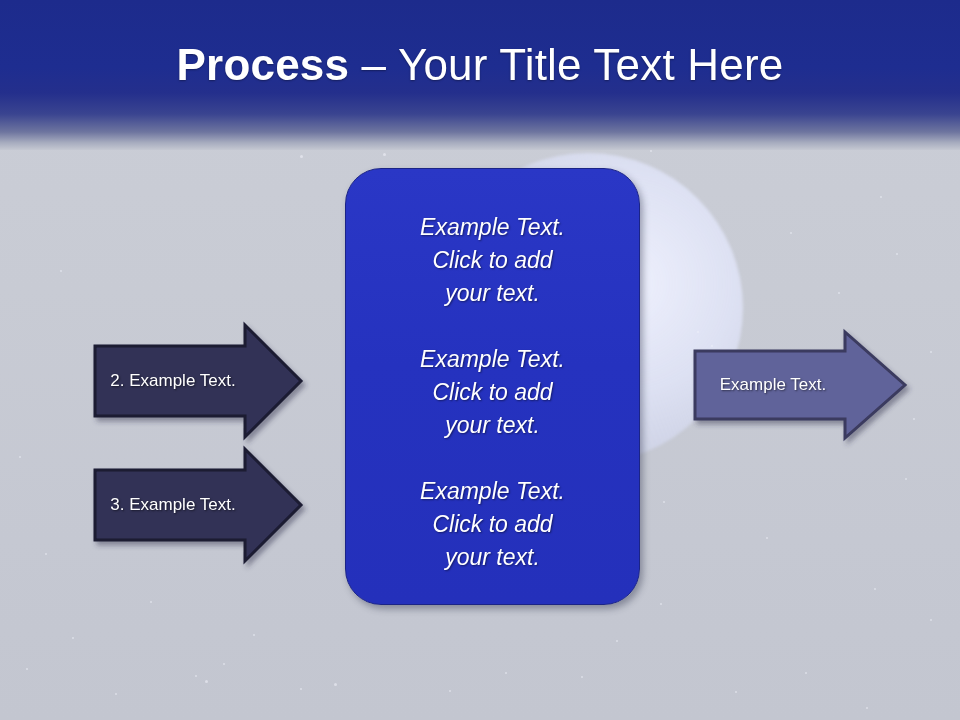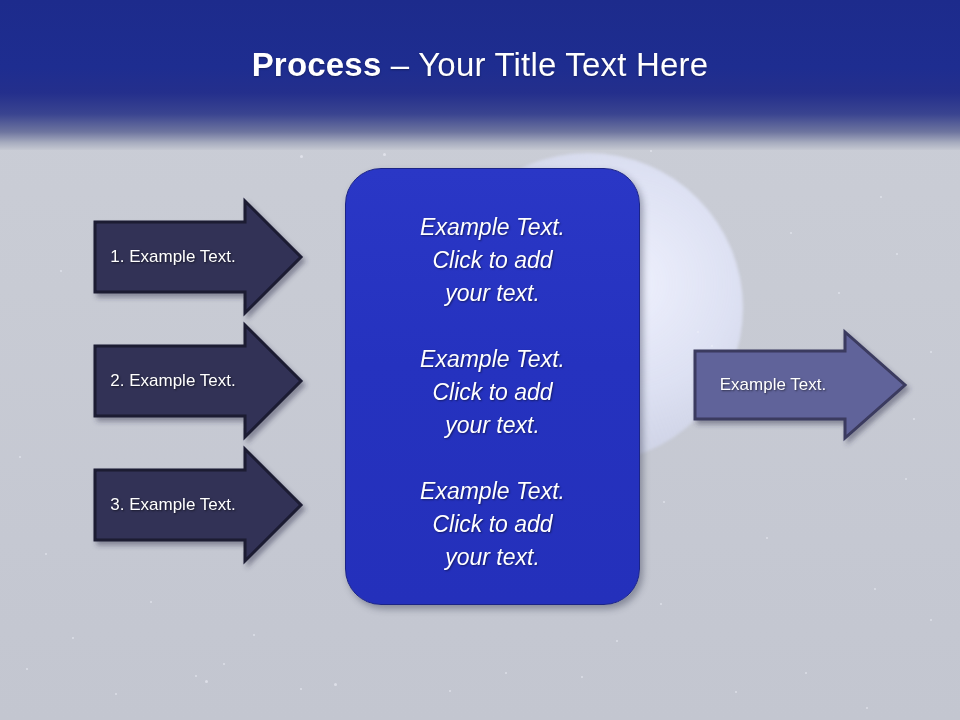--- a/index.html
+++ b/index.html
@@ -75,21 +75,21 @@
   .title-wrap {
     position: absolute;
     left: 0; top: 44px;
     width: 960px;
     text-align: center;
     z-index: 6;
   }
   .title {
     display: inline-block;
     color: #ffffff;
-    font-size: 33px;
+    font-size: 44px;
     line-height: 42px;
     letter-spacing: .2px;
     white-space: nowrap;
     text-shadow: 0 1px 2px rgba(0,0,0,.35);
   }
   .title .strong { font-weight: bold; }
   .title .light  { font-weight: normal; }
 
   
   .arrow {
@@ -191,31 +191,20 @@
       <div class="star" style="left: 913px; top: 418px; width: 2px; height: 2px;"></div>
       <div class="star" style="left: 790px; top: 232px; width: 2px; height: 2px;"></div>
     </div>
 
   <div class="title-wrap">
     <div class="title">
       <span class="strong">Process</span><span class="light"> – Your Title Text Here</span>
     </div>
   </div>
 
-  <div class="arrow" style="left:93px; top:199px;">
-    <svg width="210" height="116" viewBox="0 0 210 116">
-      <defs>
-        <filter id="shA1" x="-30%" y="-30%" width="180%" height="180%">
-          <feDropShadow dx="3" dy="4" stdDeviation="2.6" flood-color="#32364f" flood-opacity="0.45"></feDropShadow>
-        </filter>
-      </defs>
-      <polygon filter="url(#shA1)" points="2,23 152,23 152,2 208,58 152,114 152,93 2,93" fill="#323157" stroke="#1a1a30" stroke-width="3"></polygon>
-    </svg>
-    <div class="lbl" style="left:8px; top:23px; width:144px; height:70px;">1. Example Text.</div>
-  </div>
 
   <div class="arrow" style="left:93px; top:323px;">
     <svg width="210" height="116" viewBox="0 0 210 116">
       <defs>
         <filter id="shA2" x="-30%" y="-30%" width="180%" height="180%">
           <feDropShadow dx="3" dy="4" stdDeviation="2.6" flood-color="#32364f" flood-opacity="0.45"></feDropShadow>
         </filter>
       </defs>
       <polygon filter="url(#shA2)" points="2,23 152,23 152,2 208,58 152,114 152,93 2,93" fill="#323157" stroke="#1a1a30" stroke-width="3"></polygon>
     </svg>

